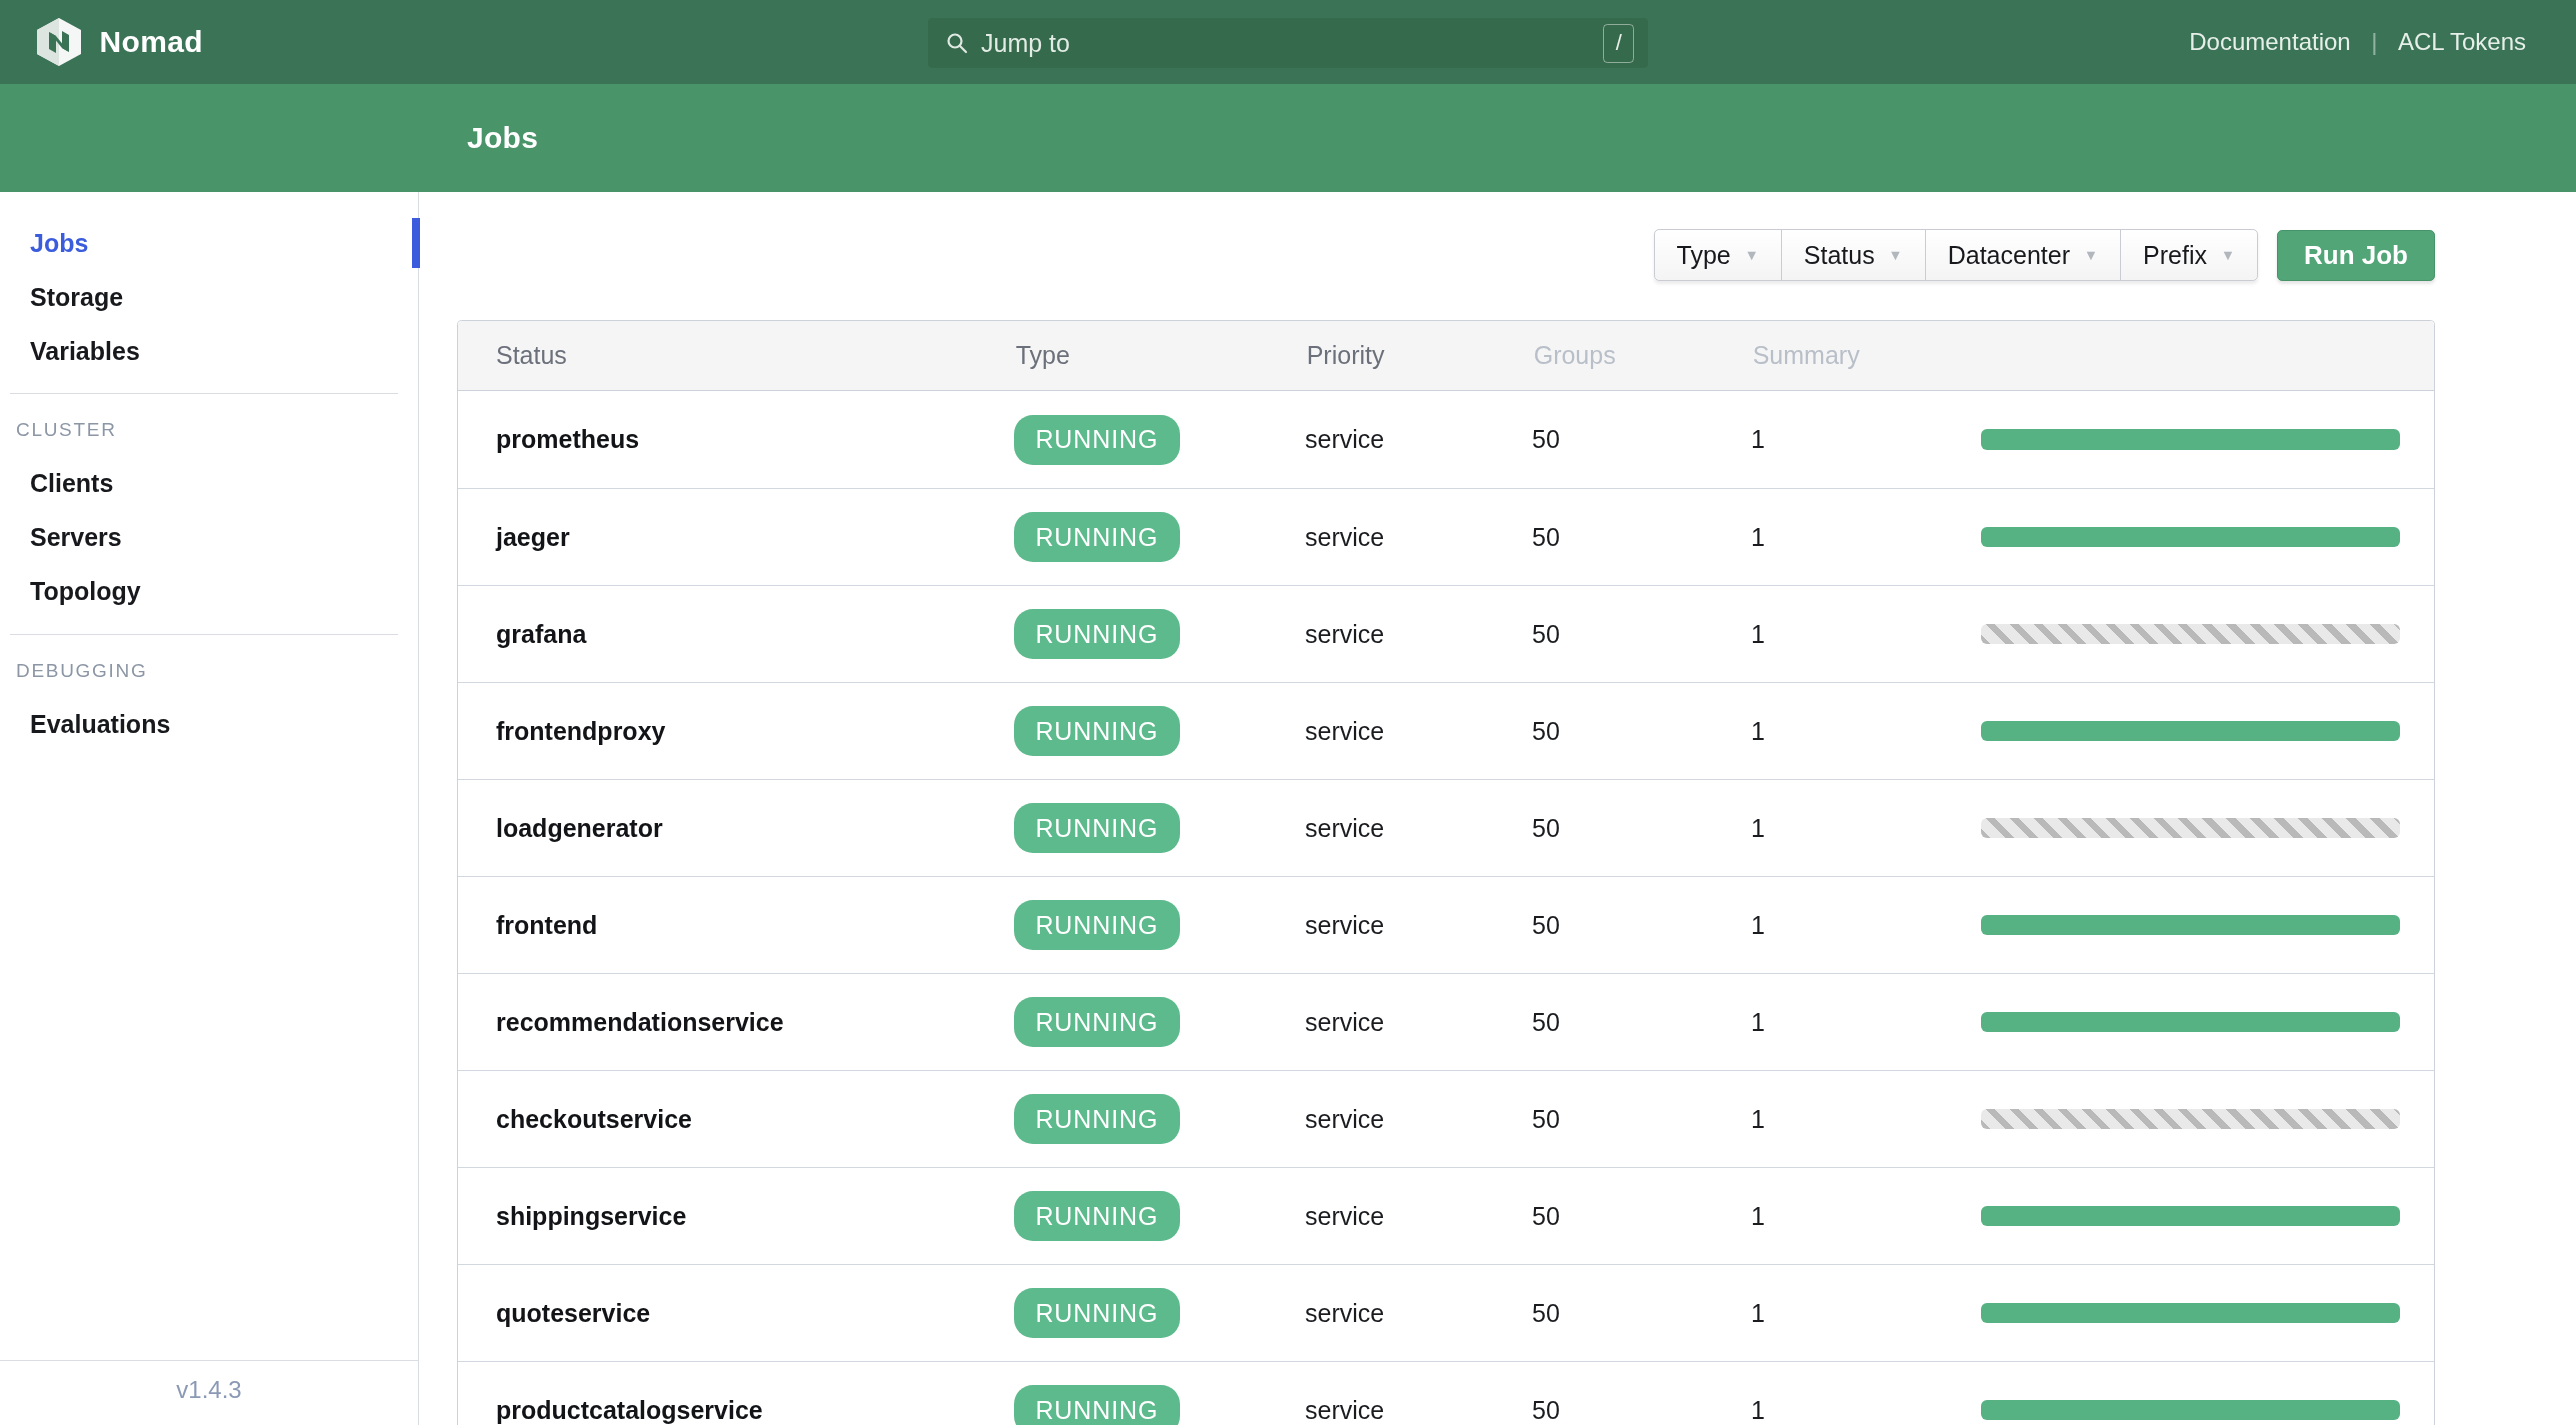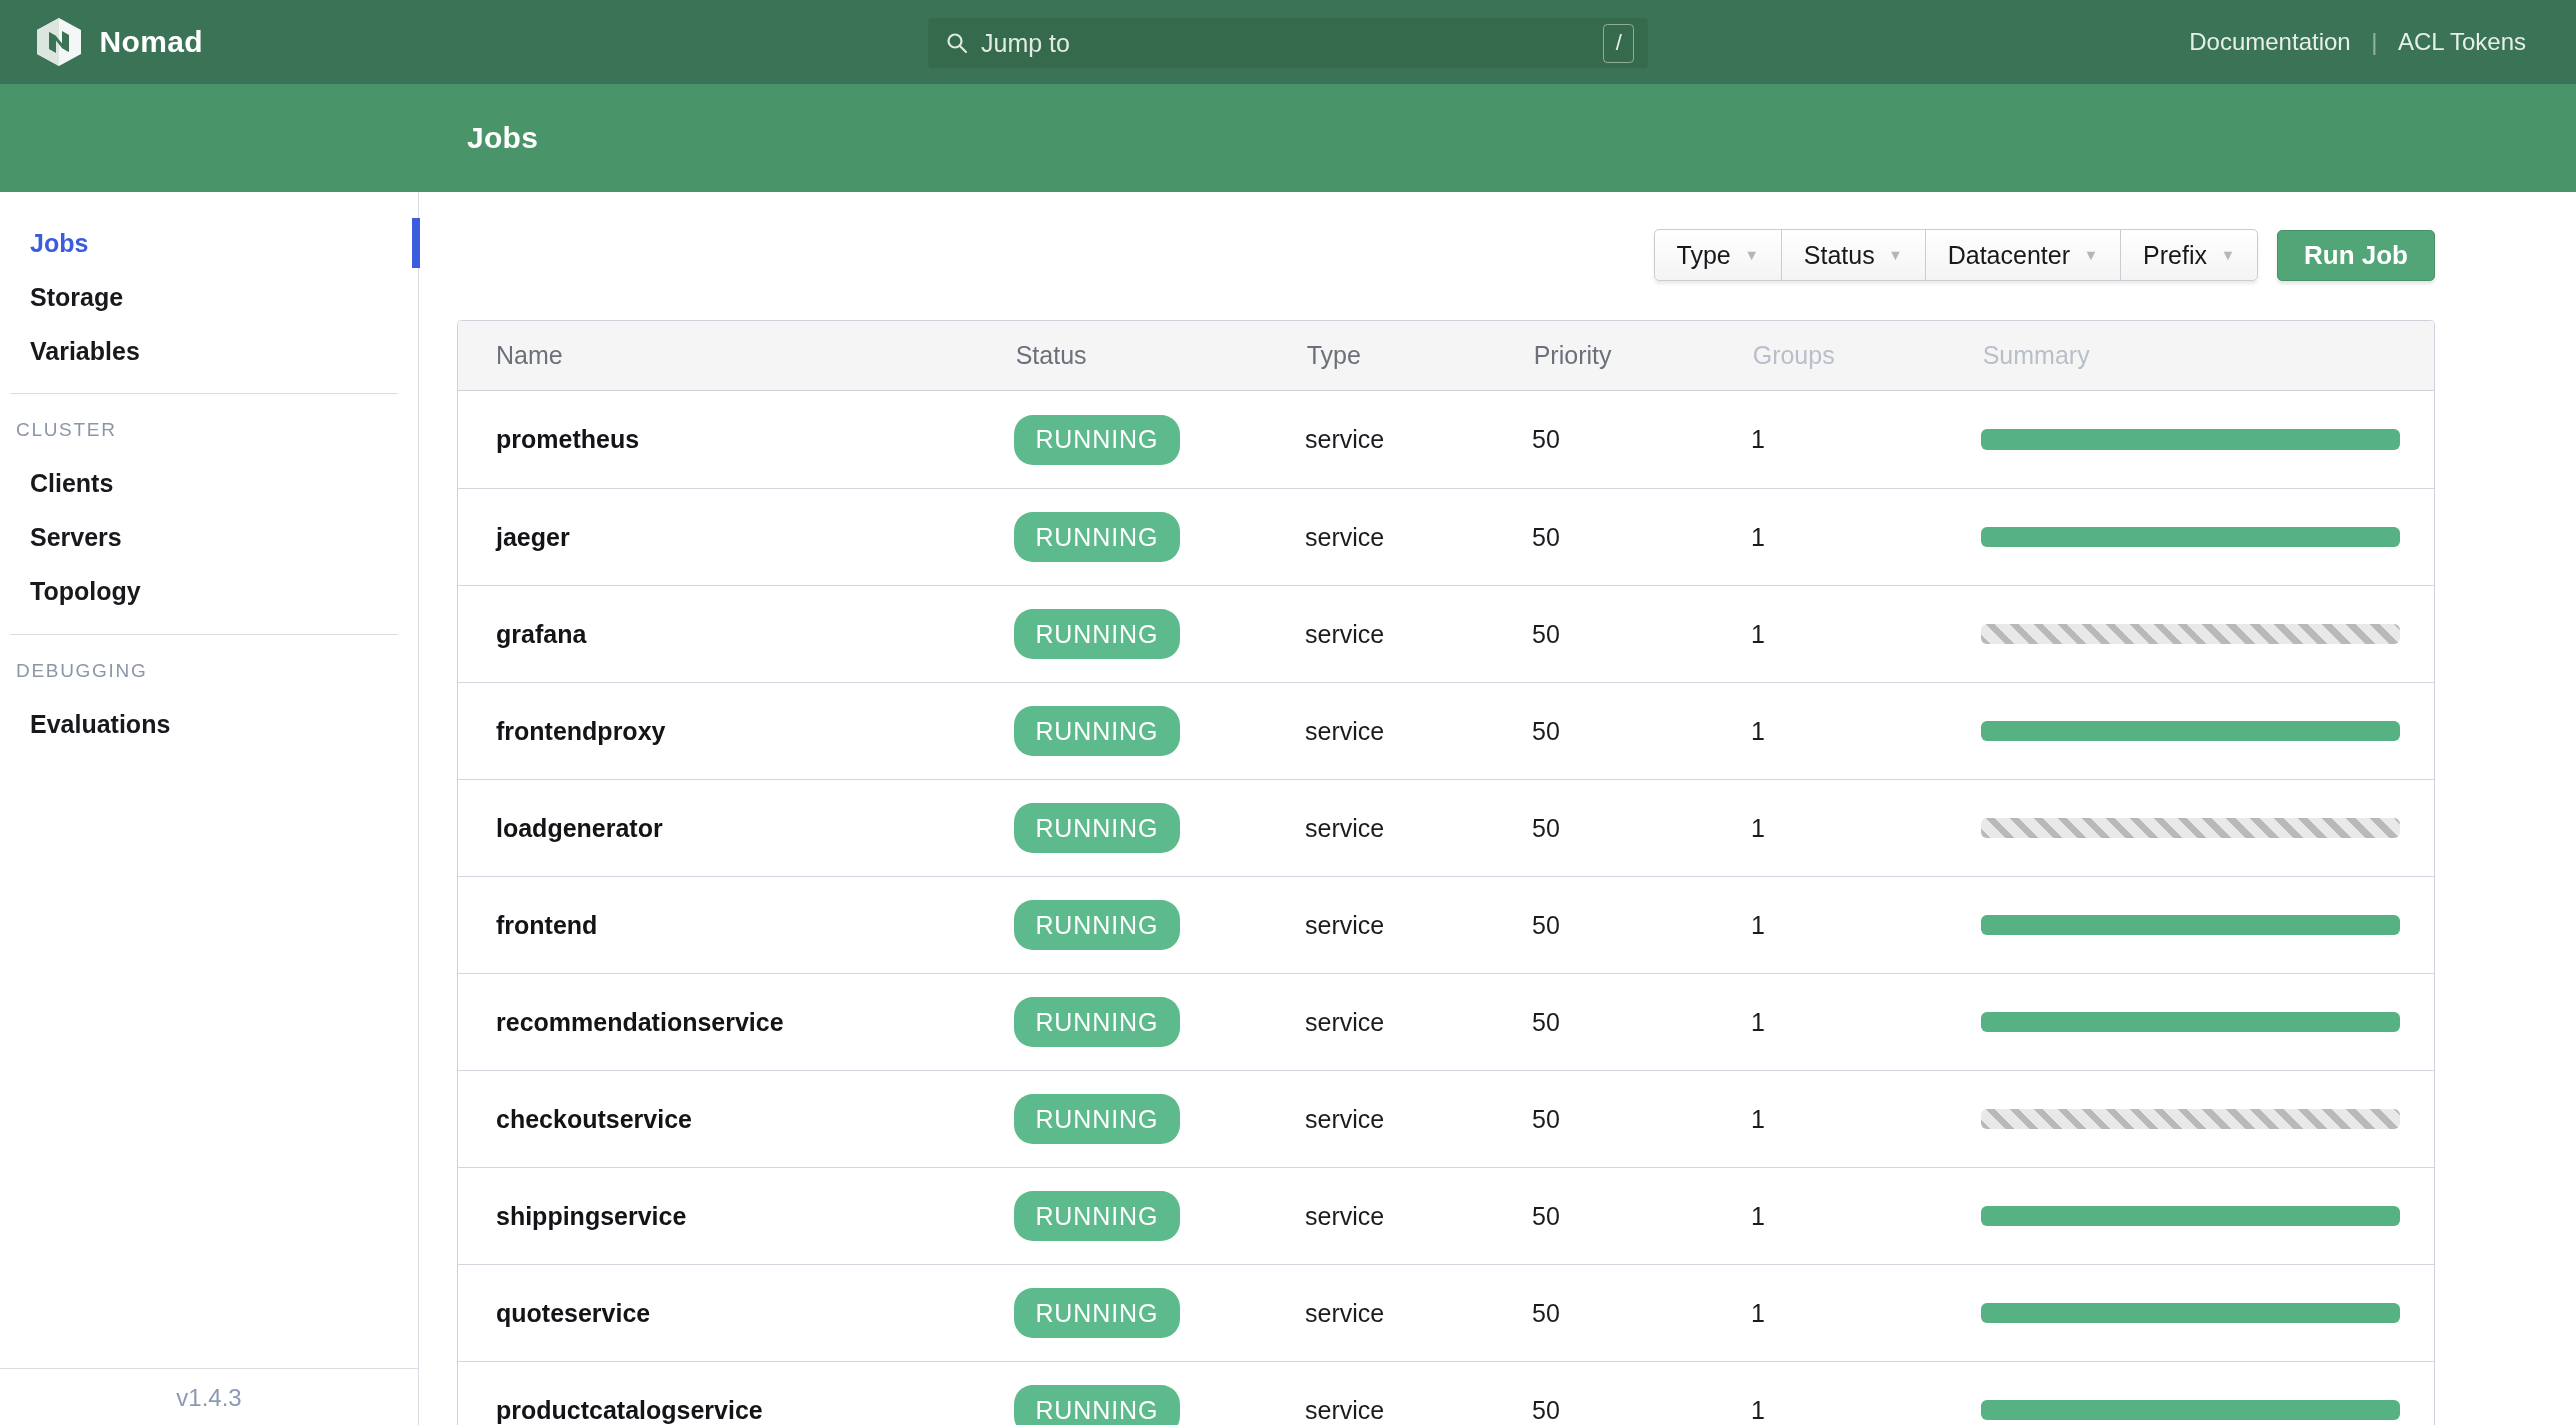--- a/index.html
+++ b/index.html
@@ -39,21 +39,21 @@
              background:#fff; padding-top:24px; }
   .nav-item { position:relative; height:54px; display:flex; align-items:center;
               padding-left:30px; font-size:25px; font-weight:bold; color:#17191d; cursor:pointer; }
   .nav-item.active { color:#3b5ddd; }
   .nav-item.active .active-bar { position:absolute; right:-1.7px; top:1.7px; bottom:1.7px; width:7.7px;
                                  background:#3b5ddd; }
   .side-divider { border:none; border-top:1.7px solid #dadee4; margin:15.4px 20.5px 0 10.3px; }
   .section-label { margin-top:22px; height:27px; margin-bottom:5.1px; display:flex; align-items:center;
                    padding-left:16px; font-size:19px; letter-spacing:1.7px; color:#8c96a5; }
   .side-group { padding-top:8.5px; }
-  .sidebar-footer { position:absolute; left:0; right:0; bottom:0; border-top:1.7px solid #dadee4;
+  .sidebar-footer { position:absolute; left:0; right:0; bottom:8px; border-top:1.7px solid #dadee4;
                     height:58px; display:flex; align-items:center; justify-content:center; }
   .version { color:#8b99b5; font-size:24px; }
 
   
   .main { flex:1; padding:37px 141px 0 38px; }
   .toolbar { display:flex; align-items:center; }
   .searchbox { width:681px; height:56px; border:1.7px solid #c7ced8; border-radius:5.1px;
                background:#fff; display:flex; align-items:center; padding:0 19px 0 17px; }
   .searchbox .mag { flex:0 0 auto; margin-right:13.7px; }
   .searchbox input { flex:1; border:none; outline:none; font-size:25px; font-family:inherit; color:#30343b; }
@@ -188,21 +188,20 @@
             <span>Prefix</span>
             <span class="caret">▼</span>
           </div>
         </div>
         <button class="run-job">Run Job</button>
       </div>
     </div>
 
     <div class="jobs-table">
       <div class="tr thead">
-        <div class="th">Name</div>
         <div class="th">Status</div>
         <div class="th">Type</div>
         <div class="th">Priority</div>
         <div class="th dim">Groups</div>
         <div class="th dim">Summary</div>
       </div>
       <div id="rows">
   <div class="tr row">
     <div class="cell name">prometheus</div>
     <div class="cell">

